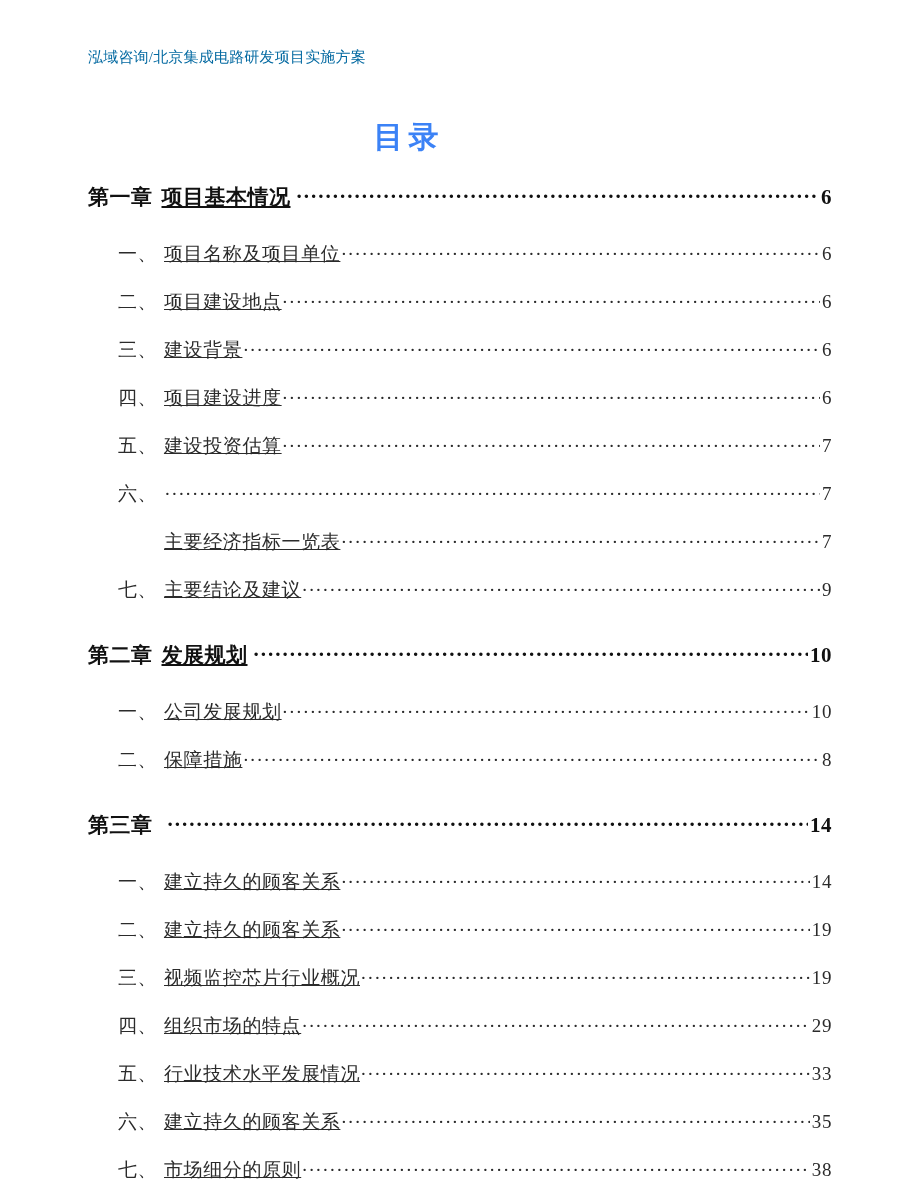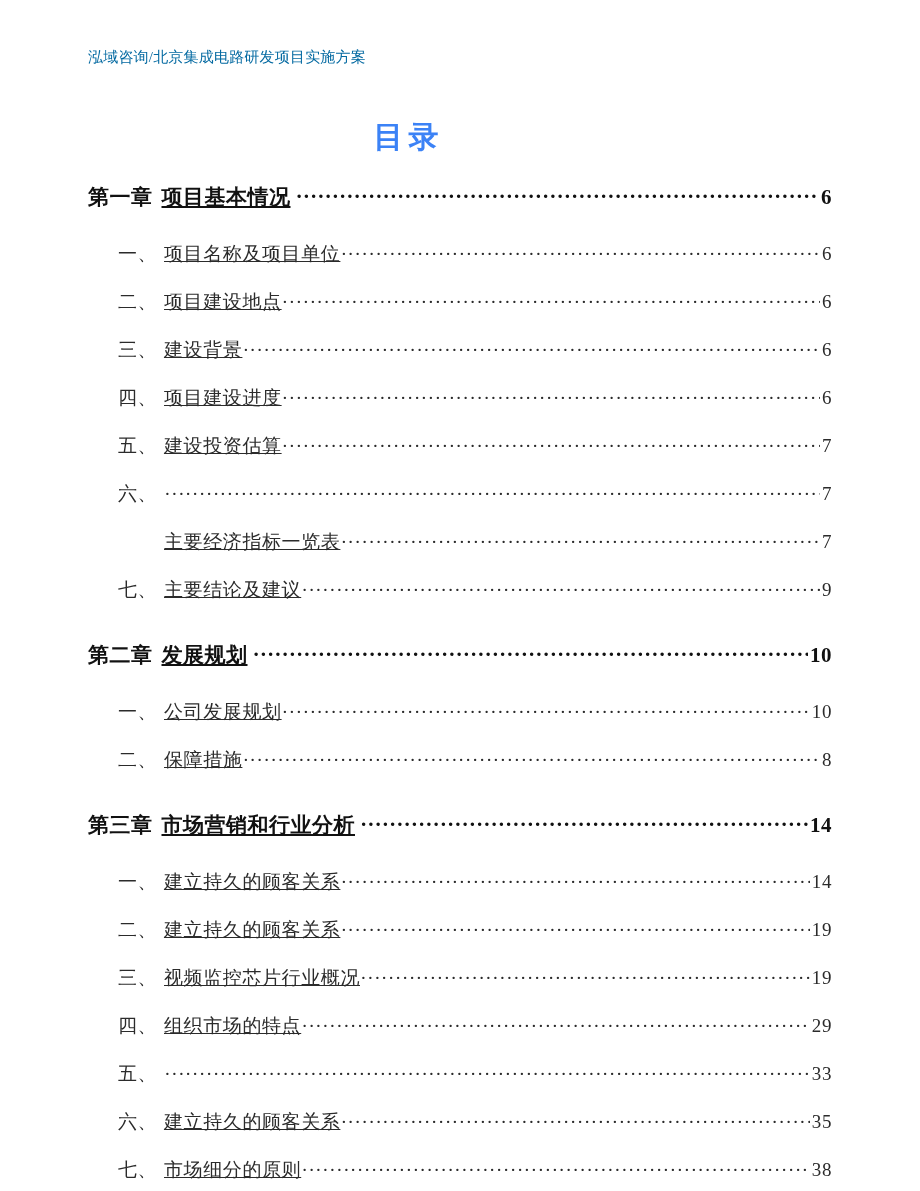--- a/index.html
+++ b/index.html
@@ -207,21 +207,20 @@
         <span class="entry-page">10</span>
       </div>
       <div class="toc-row level-2">
         <span class="entry-num">二、</span>
         <span class="entry-label">保障措施</span>
         <span class="leader"></span>
         <span class="entry-page">8</span>
       </div>
       <div class="toc-row level-1 gap-top">
         <span class="entry-num">第三章</span>
-        <span class="entry-label">市场营销和行业分析</span>
         <span class="leader"></span>
         <span class="entry-page">14</span>
       </div>
       <div class="toc-row level-2 gap-top">
         <span class="entry-num">一、</span>
         <span class="entry-label">建立持久的顾客关系</span>
         <span class="leader"></span>
         <span class="entry-page">14</span>
       </div>
       <div class="toc-row level-2">
@@ -237,20 +236,21 @@
         <span class="entry-page">19</span>
       </div>
       <div class="toc-row level-2">
         <span class="entry-num">四、</span>
         <span class="entry-label">组织市场的特点</span>
         <span class="leader"></span>
         <span class="entry-page">29</span>
       </div>
       <div class="toc-row level-2">
         <span class="entry-num">五、</span>
+        <span class="entry-label">行业技术水平发展情况</span>
         <span class="leader"></span>
         <span class="entry-page">33</span>
       </div>
       <div class="toc-row level-2">
         <span class="entry-num">六、</span>
         <span class="entry-label">建立持久的顾客关系</span>
         <span class="leader"></span>
         <span class="entry-page">35</span>
       </div>
       <div class="toc-row level-2">

